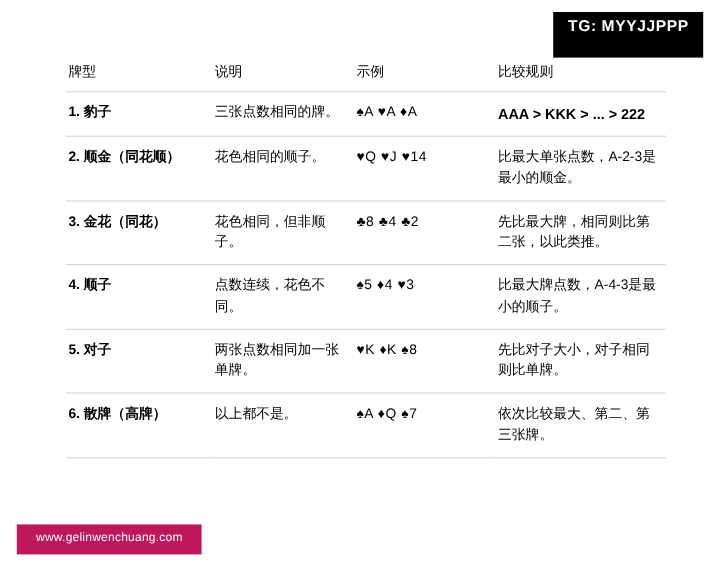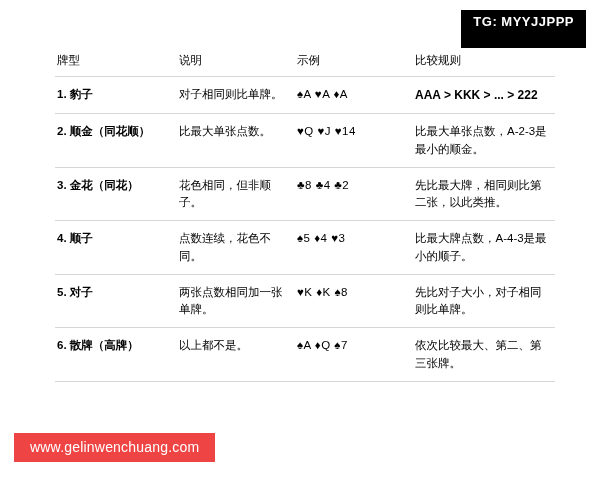--- a/index.html
+++ b/index.html
@@ -27,23 +27,23 @@
     letter-spacing: 0.5px;
     padding: 5px 12px 20px 12px;
     line-height: 1;
   }
 
   
   .watermark {
     position: absolute;
     left: 14px;
     bottom: 18px;
-    background: #ef4444;
+    background: #be185d;
     color: #ffffff;
-    font-size: 14px;
+    font-size: 10px;
     padding: 7px 16px 8px 16px;
     line-height: 1;
     letter-spacing: 0.2px;
   }
 
   .table-wrap {
     position: absolute;
     left: 55px;
     top: 45px;
     width: 500px;
@@ -119,27 +119,27 @@
       <tr class="head-row">
         <th>牌型</th>
         <th>说明</th>
         <th>示例</th>
         <th>比较规则</th>
       </tr>
     </thead>
     <tbody>
         <tr>
           <td class="name-cell">1. 豹子</td>
-          <td class="desc-cell">对子相同则比单牌。</td>
+          <td class="desc-cell">三张点数相同的牌。</td>
           <td class="example-cell">♠A ♥A ♦A</td>
           <td class="rule-cell bold-rule">AAA &gt; KKK &gt; ... &gt; 222</td>
         </tr>
         <tr>
           <td class="name-cell">2. 顺金（同花顺）</td>
-          <td class="desc-cell">比最大单张点数。</td>
+          <td class="desc-cell">花色相同的顺子。</td>
           <td class="example-cell">♥Q ♥J ♥14</td>
           <td class="rule-cell">比最大单张点数，A-2-3是最小的顺金。</td>
         </tr>
         <tr>
           <td class="name-cell">3. 金花（同花）</td>
           <td class="desc-cell">花色相同，但非顺子。</td>
           <td class="example-cell">♣8 ♣4 ♣2</td>
           <td class="rule-cell">先比最大牌，相同则比第二张，以此类推。</td>
         </tr>
         <tr>

